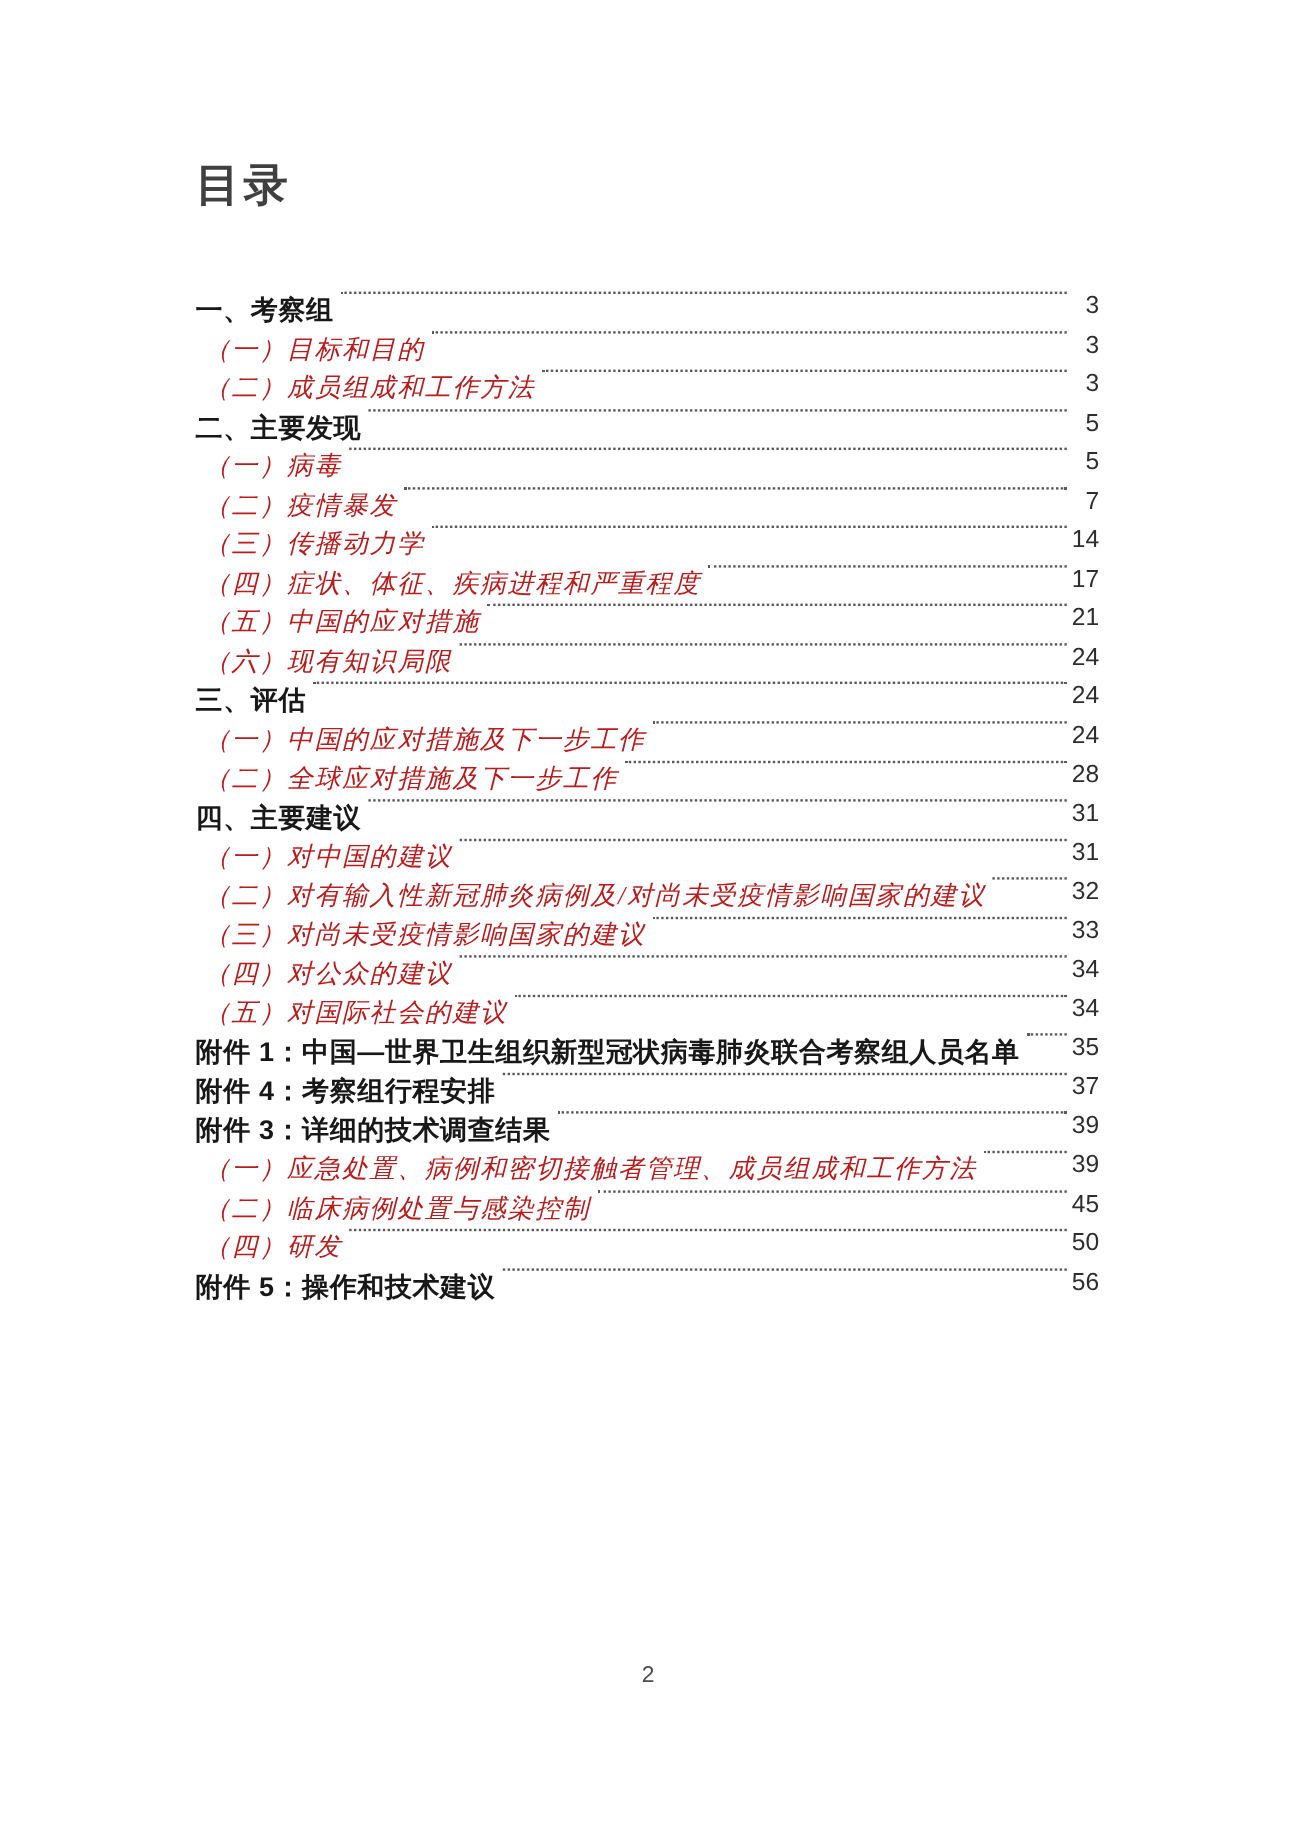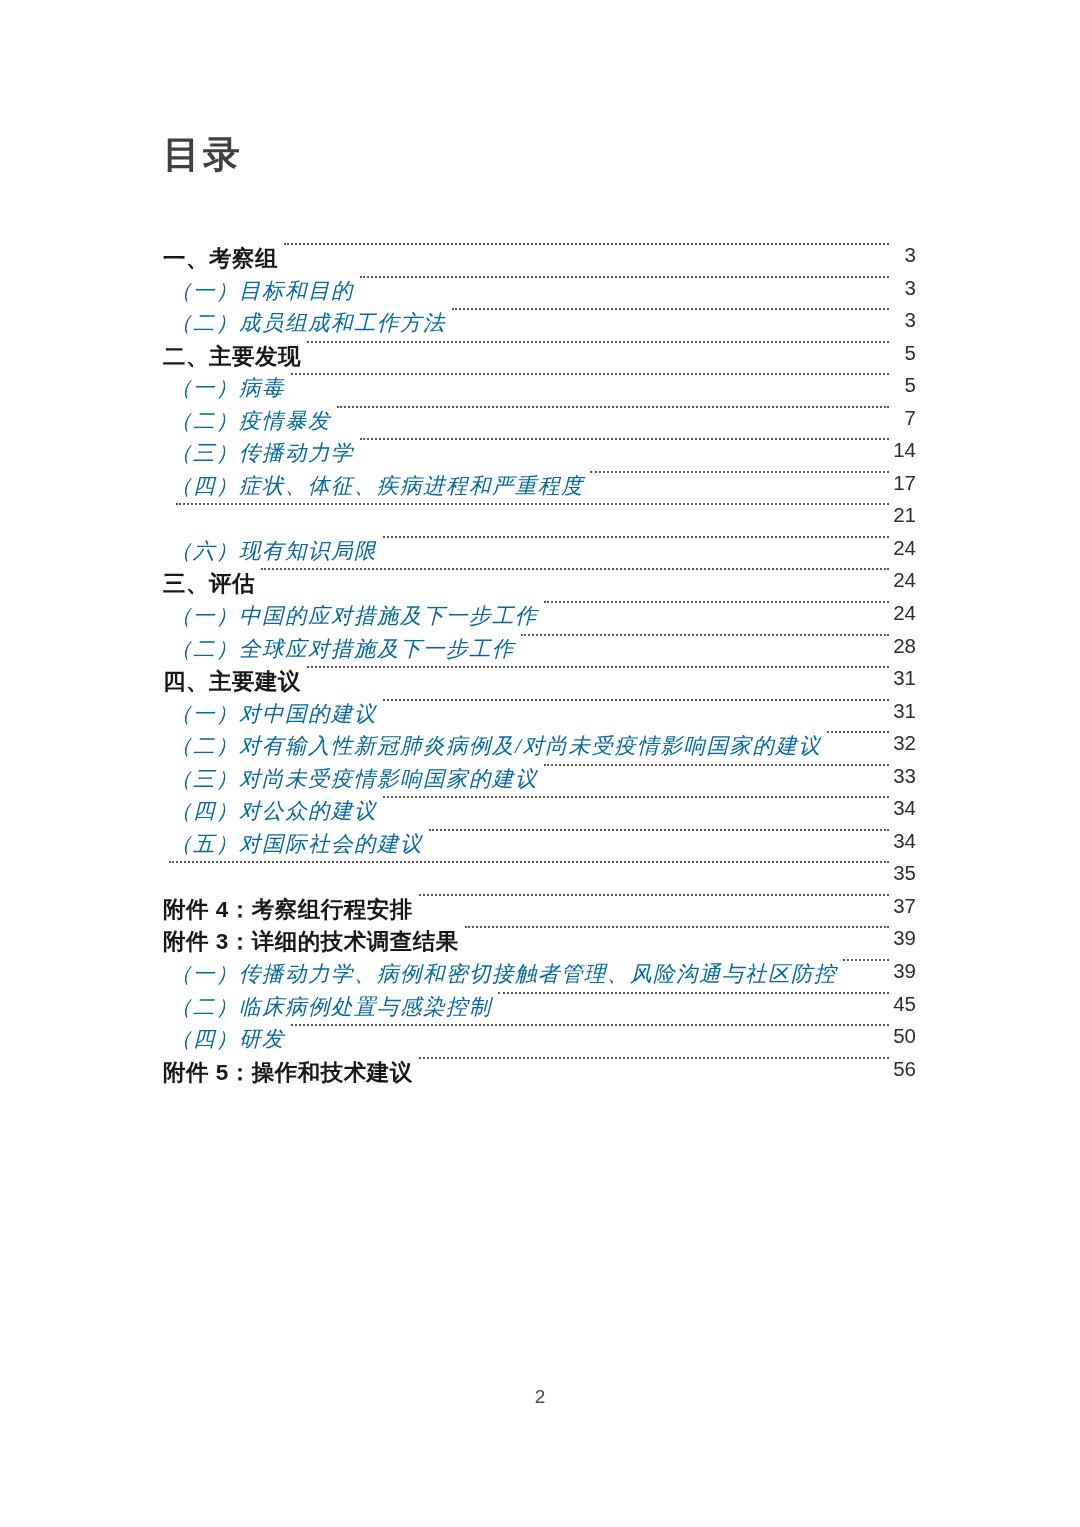--- a/index.html
+++ b/index.html
@@ -44,21 +44,21 @@
   }
   .toc-h2 {
     padding-left: 7px;
   }
   .toc-h2 .label {
     font-family: "Liberation Serif", "DejaVu Serif", serif;
     font-style: italic;
     font-weight: normal;
     font-size: 21.5px;
     letter-spacing: 1.5px;
-    color: #0369a1;
+    color: #b91c1c;
   }
   .leader {
     flex: 1 1 auto;
     border-bottom: 2px dotted #5a5a5a;
     margin: 0 3px 1px 6px;
     min-width: 20px;
   }
   .pagenum {
     flex: 0 0 auto;
     font-family: "Liberation Sans", "DejaVu Sans", sans-serif;
@@ -119,20 +119,21 @@
     <span class="label">（三）传播动力学</span>
     <span class="leader"></span>
     <span class="pagenum">14</span>
   </div>
     <div class="toc-row toc-h2">
     <span class="label">（四）症状、体征、疾病进程和严重程度</span>
     <span class="leader"></span>
     <span class="pagenum">17</span>
   </div>
     <div class="toc-row toc-h2">
+    <span class="label">（五）中国的应对措施</span>
     <span class="leader"></span>
     <span class="pagenum">21</span>
   </div>
     <div class="toc-row toc-h2">
     <span class="label">（六）现有知识局限</span>
     <span class="leader"></span>
     <span class="pagenum">24</span>
   </div>
     <div class="toc-row toc-h1">
     <span class="label">三、评估</span>
@@ -173,35 +174,36 @@
     <span class="label">（四）对公众的建议</span>
     <span class="leader"></span>
     <span class="pagenum">34</span>
   </div>
     <div class="toc-row toc-h2">
     <span class="label">（五）对国际社会的建议</span>
     <span class="leader"></span>
     <span class="pagenum">34</span>
   </div>
     <div class="toc-row toc-h1">
+    <span class="label">附件 1：中国—世界卫生组织新型冠状病毒肺炎联合考察组人员名单</span>
     <span class="leader"></span>
     <span class="pagenum">35</span>
   </div>
     <div class="toc-row toc-h1">
     <span class="label">附件 4：考察组行程安排</span>
     <span class="leader"></span>
     <span class="pagenum">37</span>
   </div>
     <div class="toc-row toc-h1">
     <span class="label">附件 3：详细的技术调查结果</span>
     <span class="leader"></span>
     <span class="pagenum">39</span>
   </div>
     <div class="toc-row toc-h2">
-    <span class="label">（一）传播动力学、病例和密切接触者管理、风险沟通与社区防控</span>
+    <span class="label">（一）应急处置、病例和密切接触者管理、成员组成和工作方法</span>
     <span class="leader"></span>
     <span class="pagenum">39</span>
   </div>
     <div class="toc-row toc-h2">
     <span class="label">（二）临床病例处置与感染控制</span>
     <span class="leader"></span>
     <span class="pagenum">45</span>
   </div>
     <div class="toc-row toc-h2">
     <span class="label">（四）研发</span>

